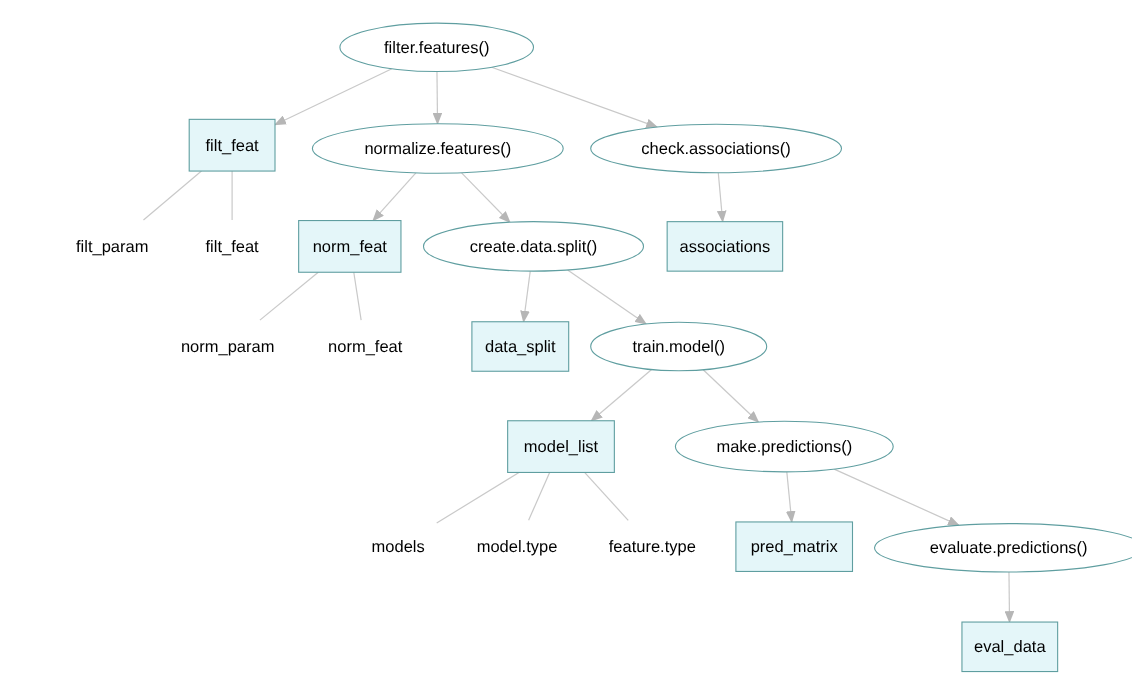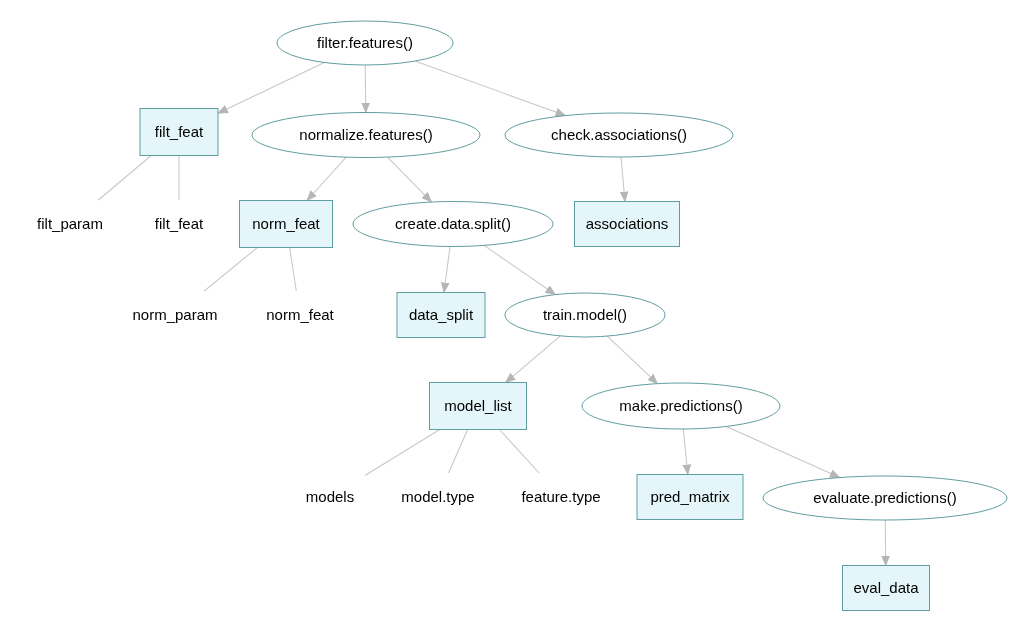--- a/index.html
+++ b/index.html
@@ -7,20 +7,21 @@
     padding: 0;
     background: #ffffff;
     width: 1029px;
     height: 629px;
     overflow: hidden;
   }
   #canvas {
     width: 903px;
     height: 629px;
     position: relative;
+    padding-left: 32px;
   }
   svg {
     display: block;
     font-family: "Liberation Sans", "DejaVu Sans", sans-serif;
   }
   svg text {
     font-size: 15px;
     fill: #000000;
   }
   .edge-line {

